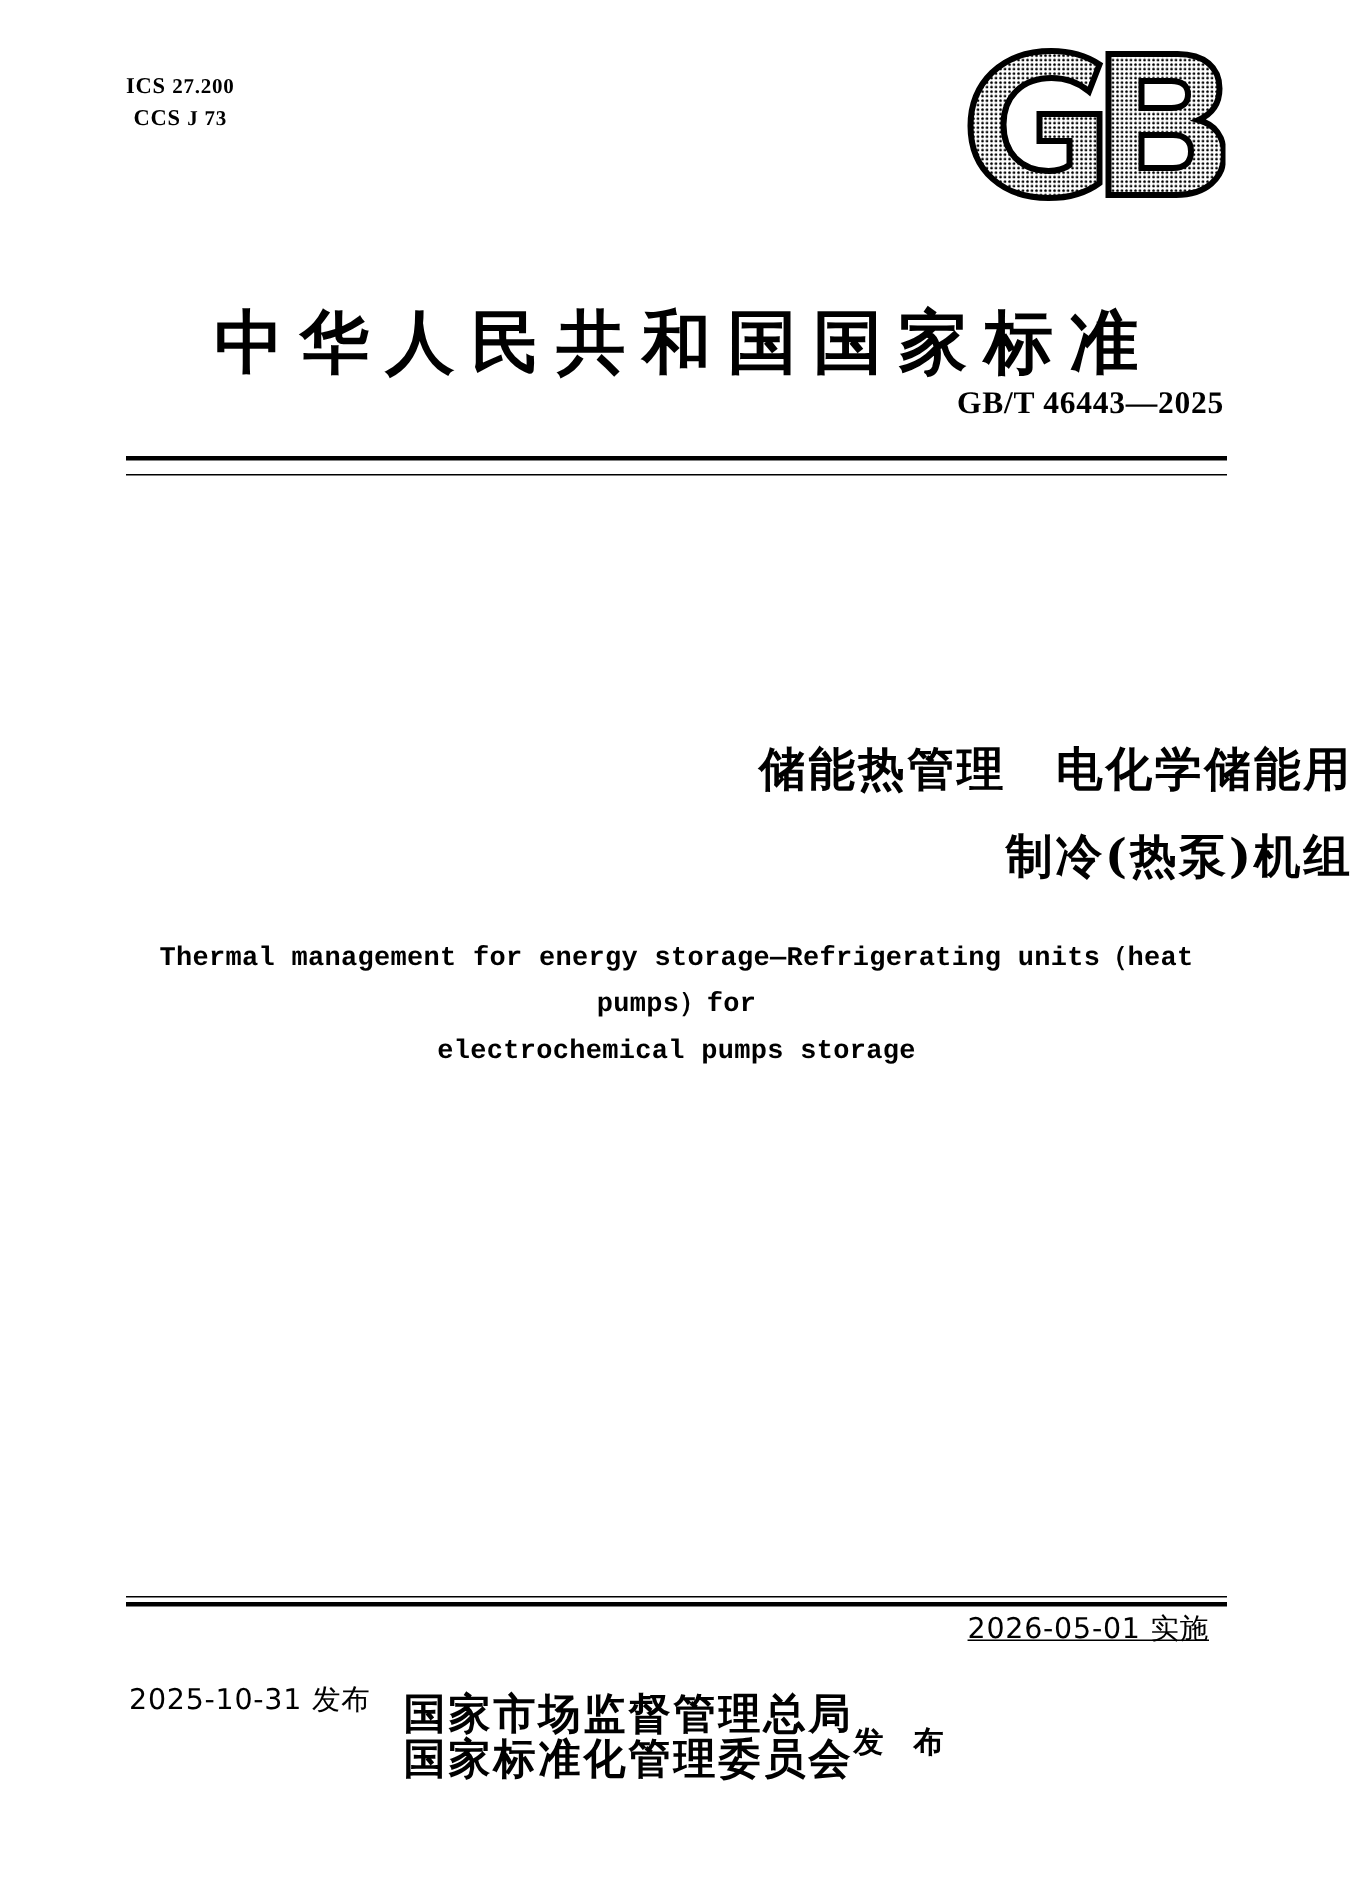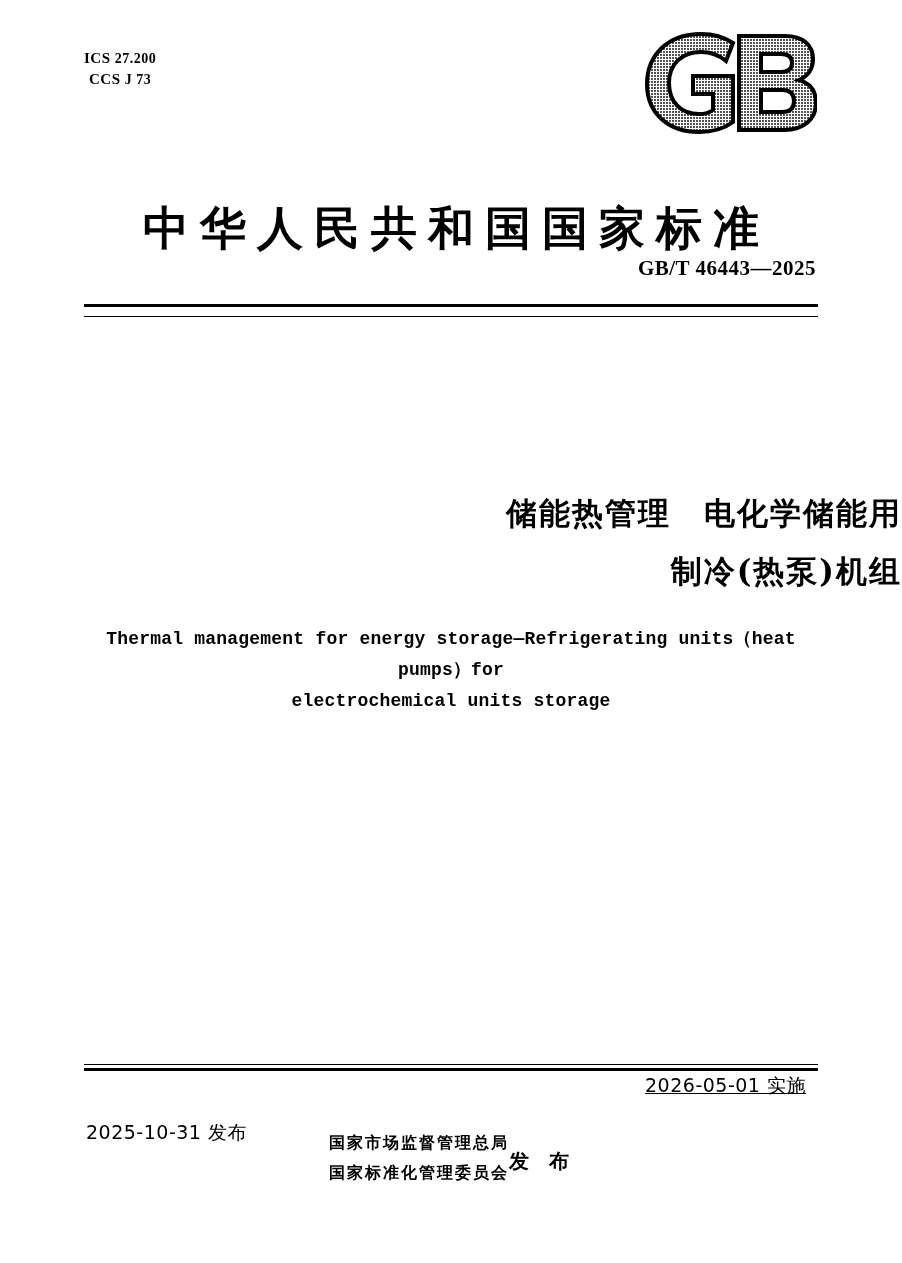--- a/index.html
+++ b/index.html
@@ -142,21 +142,21 @@
     left: 0;
     right: 0;
     top: 1128px;
     display: flex;
     justify-content: center;
     align-items: center;
   }
   .issuer-names {
     font-family: "DejaVu Serif", serif;
     font-weight: bold;
-    font-size: 16px;
+    font-size: 28px;
     line-height: 30px;
     letter-spacing: 2px;
     text-align: center;
   }
   .issuer-publish {
     font-family: Liberation Mono, monospace;
     font-weight: bold;
     font-size: 20px;
     letter-spacing: 4px;
     padding-top: 6px;
@@ -203,21 +203,21 @@
   <div class="rule rule-thin"></div>
 
   <div class="cn-title">
     <span class="line1">储能热管理　电化学储能用</span>
     <span class="line2">制冷(热泵)机组</span>
   </div>
 
   <div class="en-title">
     <span>Thermal management for energy storage—Refrigerating units（heat pumps）for</span>
     <br>
-    <span>electrochemical units storage</span>
+    <span>electrochemical pumps storage</span>
   </div>
 
   <div class="rule rule-bottom-thin"></div>
   <div class="rule rule-bottom-thick"></div>
 
   <div class="date-issue">2025-10-31 发布</div>
   <div class="date-impl">2026-05-01 实施</div>
 
   <div class="issuers">
     <div class="issuer-names">

